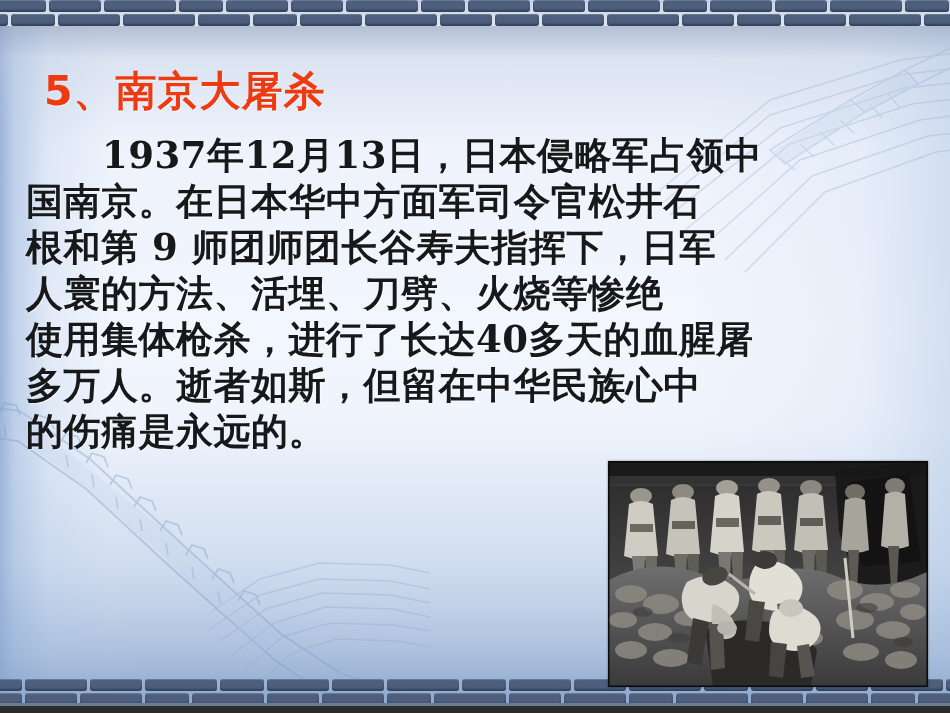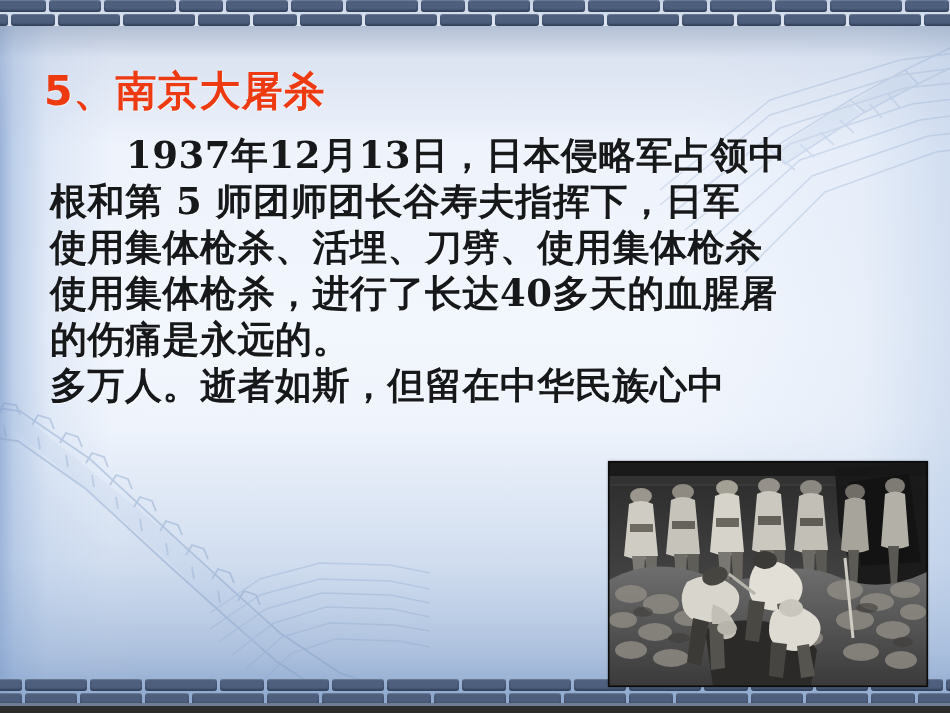--- a/index.html
+++ b/index.html
@@ -165,21 +165,21 @@
     color: #ee3a11;
     letter-spacing: 1px;
     white-space: nowrap;
     text-shadow: 1px 1px 0 rgba(255,255,255,0.55);
     font-family: "DejaVu Sans", "Liberation Sans", sans-serif;
   }
 
   
   .body-text {
     position: absolute;
-    left: 50px;
+    left: 26px;
     top: 132px;
     width: 690px;
     font-size: 37px;
     line-height: 46px;
     color: #17181a;
     font-family: "DejaVu Serif", "Liberation Serif", serif;
     font-weight: 600;
     letter-spacing: 0.5px;
     text-shadow: 1px 1px 1px rgba(255,255,255,0.5);
   }
@@ -353,25 +353,26 @@
     </div>
   </div>
 
   <div class="bottom-dark-2"></div>
   <div class="bottom-dark"></div>
 
   <div class="title">5、南京大屠杀</div>
 
   <div class="body-text">
     <div class="line indent">1937年12月13日，日本侵略军占领中</div>
-    <div class="line">根和第 5 师团师团长谷寿夫指挥下，日军</div>
-    <div class="line">使用集体枪杀、活埋、刀劈、使用集体枪杀</div>
+    <div class="line">国南京。在日本华中方面军司令官松井石</div>
+    <div class="line">根和第 9 师团师团长谷寿夫指挥下，日军</div>
+    <div class="line">人寰的方法、活埋、刀劈、火烧等惨绝</div>
     <div class="line">使用集体枪杀，进行了长达40多天的血腥屠</div>
+    <div class="line">多万人。逝者如斯，但留在中华民族心中</div>
     <div class="line">的伤痛是永远的。</div>
-    <div class="line">多万人。逝者如斯，但留在中华民族心中</div>
   </div>
 
   <div class="photo">
     <svg width="318" height="224" viewBox="0 0 318 224">
       <defs>
         <linearGradient id="gsky" x1="0" y1="0" x2="0" y2="1">
           <stop offset="0%" stop-color="#2a2a2a"></stop>
           <stop offset="100%" stop-color="#585858"></stop>
         </linearGradient>
         <linearGradient id="gground" x1="0" y1="0" x2="0" y2="1">

